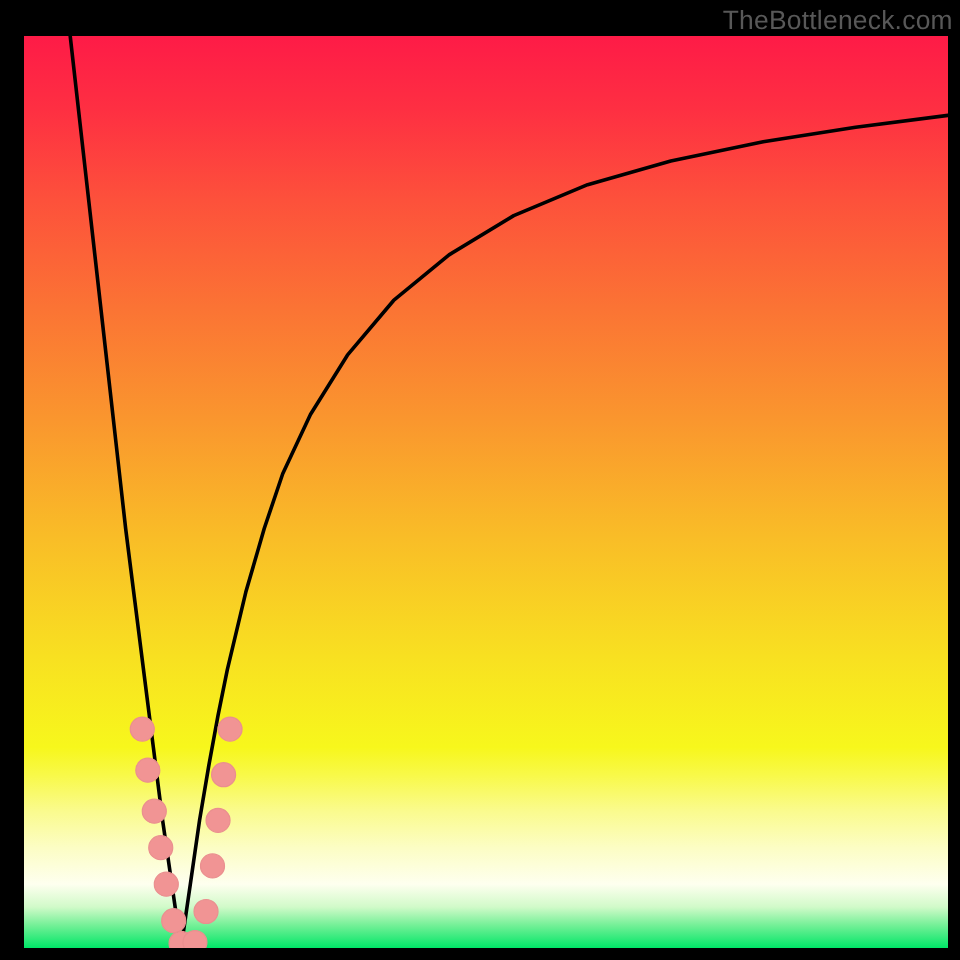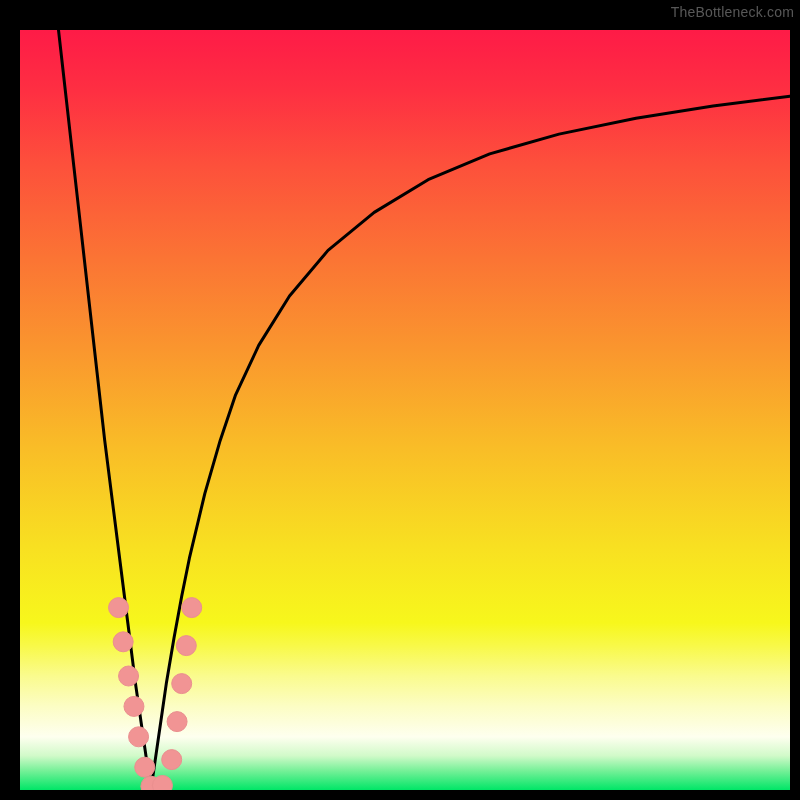--- a/index.html
+++ b/index.html
@@ -15,21 +15,21 @@
     width: 800px;
     height: 800px;
     background: #000;
     position: relative;
   }
   .watermark {
     position: absolute;
     top: 4px;
     right: 6px;
     color: #585858;
-    font-size: 14px;
+    font-size: 22px;
     font-weight: 500;
     letter-spacing: 0.2px;
     z-index: 10;
   }
   .plot {
     position: absolute;
     left: 20px;
     top: 30px;
     width: 770px;
     height: 760px;

